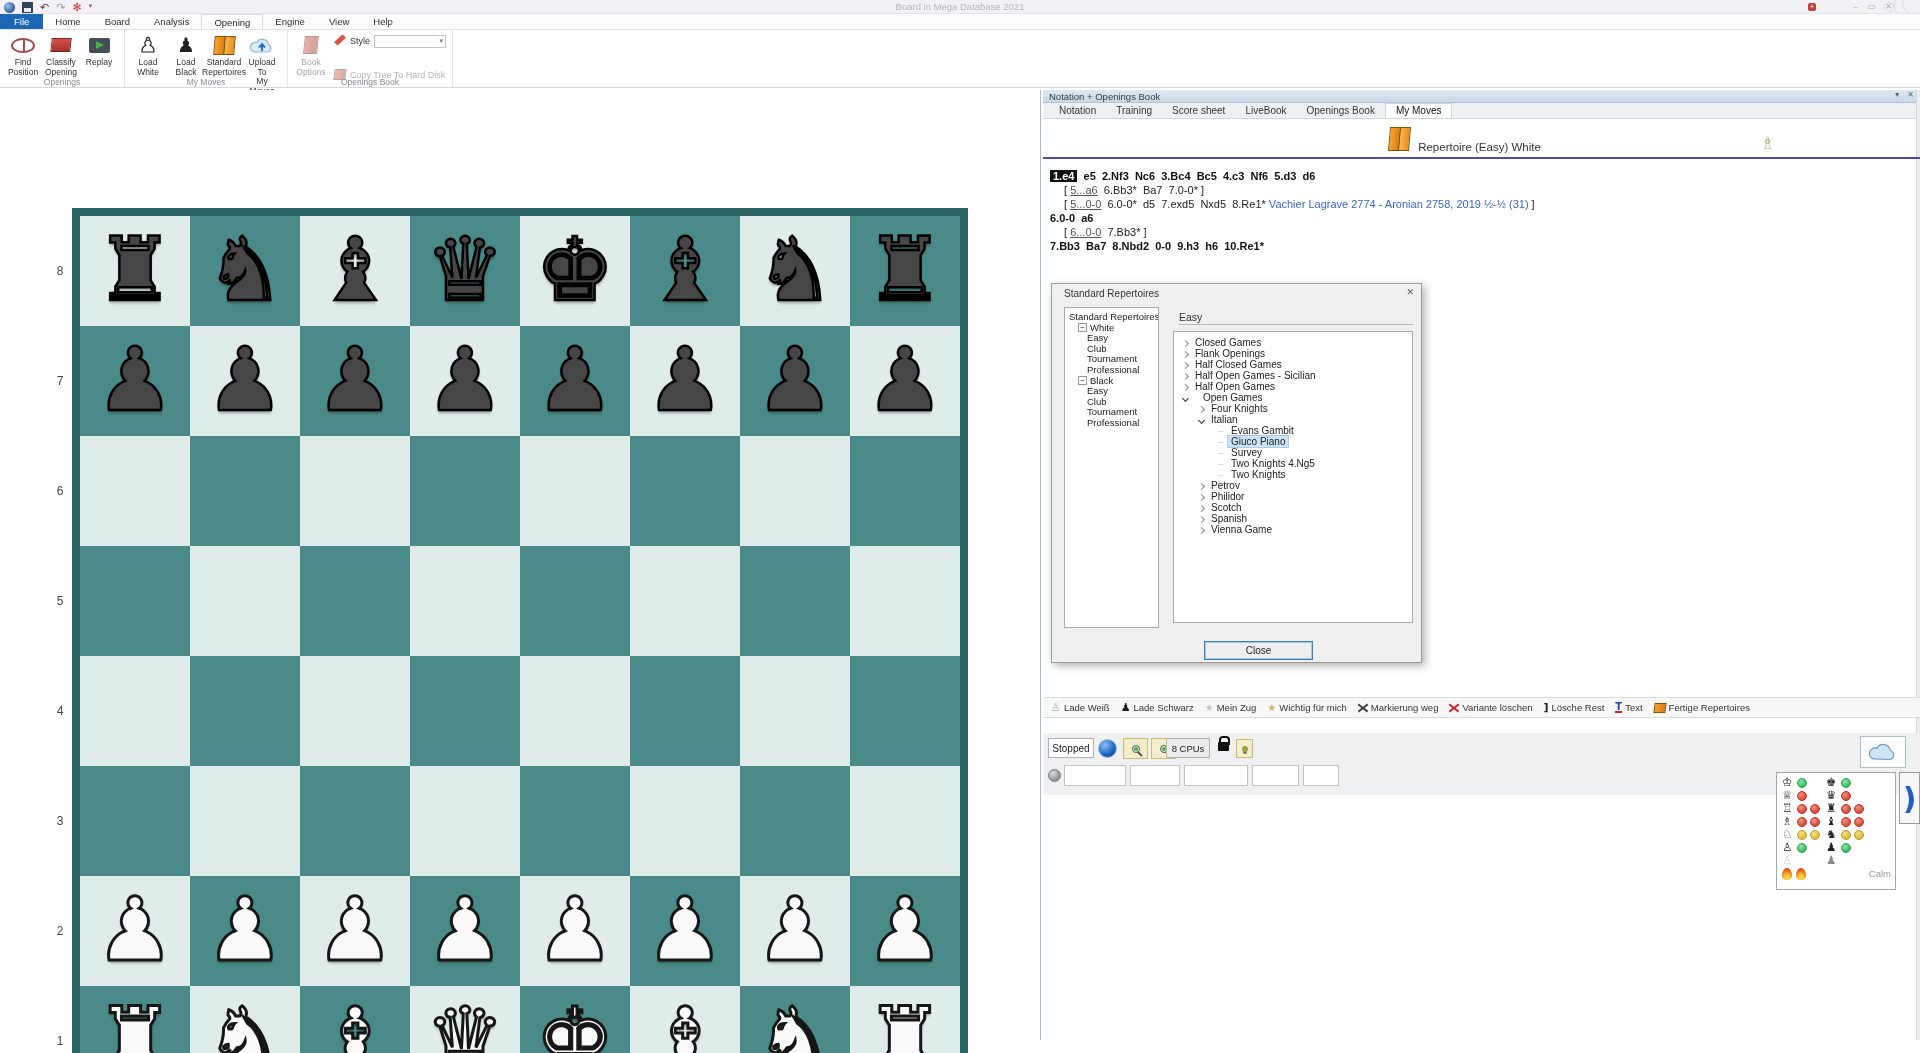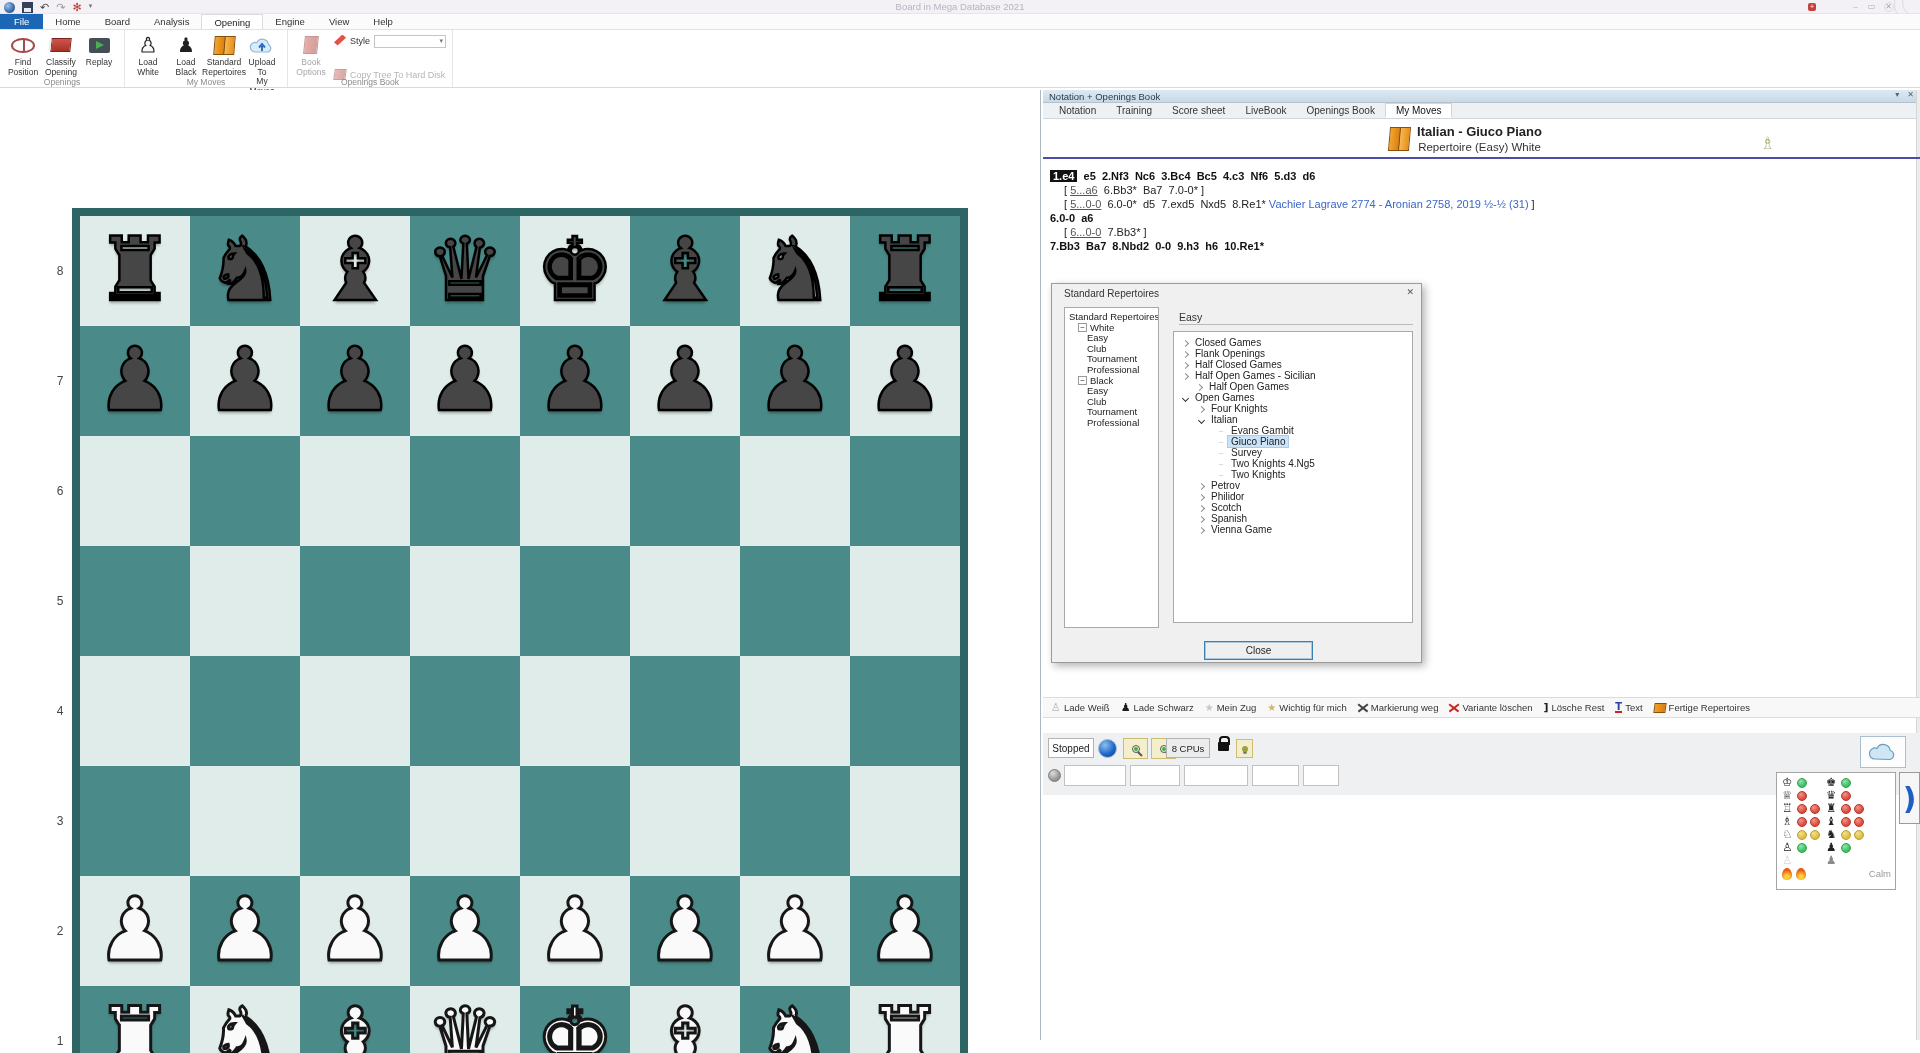--- a/index.html
+++ b/index.html
@@ -443,21 +443,20 @@
       <div class="ntab" data-interactable="true">Training</div>
       <div class="ntab" data-interactable="true">Score sheet</div>
       <div class="ntab" data-interactable="true">LiveBook</div>
       <div class="ntab" data-interactable="true">Openings Book</div>
       <div class="ntab active" data-interactable="true">My Moves</div>
     </div>
   <div id="panel-content" class="abs" data-interactable="false"></div>
   <div id="panel-scroll" class="abs" data-interactable="true"></div>
 
   <span id="rep-book-icon" data-interactable="false"></span>
-  <div id="rep-header-title" class="abs" data-interactable="false">Italian - Giuco Piano</div>
   <div id="rep-header-sub" class="abs" data-interactable="false">Repertoire (Easy) White</div>
   <span id="rep-bishop" class="abs" data-interactable="false">♗</span>
   <div id="purple-rule" class="abs" data-interactable="false"></div>
 
   <div id="moves" class="abs" data-interactable="false"><div class="move-line" data-interactable="false"><span class="seg-sel" data-interactable="true">1.e4</span><span class="seg-main" data-interactable="true">  e5  2.Nf3  Nc6  3.Bc4  Bc5  4.c3  Nf6  5.d3  d6</span></div><div class="move-line indent" data-interactable="false"><span class="seg-var" data-interactable="false">[ </span><span class="seg-link" data-interactable="true">5...a6</span><span class="seg-var" data-interactable="false">  6.Bb3*  Ba7  7.0-0* ]</span></div><div class="move-line indent" data-interactable="false"><span class="seg-var" data-interactable="false">[ </span><span class="seg-link" data-interactable="true">5...0-0</span><span class="seg-var" data-interactable="false">  6.0-0*  d5  7.exd5  Nxd5  8.Re1* </span><span class="seg-game" data-interactable="true">Vachier Lagrave 2774 - Aronian 2758, 2019 ½-½ (31)</span><span class="seg-var" data-interactable="false"> ]</span></div><div class="move-line" data-interactable="false"><span class="seg-main" data-interactable="true">6.0-0  a6</span></div><div class="move-line indent" data-interactable="false"><span class="seg-var" data-interactable="false">[ </span><span class="seg-link" data-interactable="true">6...0-0</span><span class="seg-var" data-interactable="false">  7.Bb3* ]</span></div><div class="move-line" data-interactable="false"><span class="seg-main" data-interactable="true">7.Bb3  Ba7  8.Nbd2  0-0  9.h3  h6  10.Re1*</span></div></div>
 
   <div id="dialog" class="abs" data-interactable="false">
     <span id="dlg-title" data-interactable="false">Standard Repertoires</span>
     <span id="dlg-close" data-interactable="true">✕</span>
     <div id="dlg-left-tree" data-interactable="false">
@@ -509,25 +508,25 @@
           <span class="rt-label" data-interactable="false">Flank Openings</span>
         </div>
         <div class="rt-item" data-interactable="true" style="padding-left: 4px;">
           <span class="rt-arrow" data-interactable="true"><span class="chev" data-interactable="false"></span></span>
           <span class="rt-label" data-interactable="false">Half Closed Games</span>
         </div>
         <div class="rt-item" data-interactable="true" style="padding-left: 4px;">
           <span class="rt-arrow" data-interactable="true"><span class="chev" data-interactable="false"></span></span>
           <span class="rt-label" data-interactable="false">Half Open Games - Sicilian</span>
         </div>
-        <div class="rt-item" data-interactable="true" style="padding-left: 4px; margin-left: 14px;">
+        <div class="rt-item" data-interactable="true" style="padding-left: 4px;">
           <span class="rt-arrow" data-interactable="true"><span class="chev" data-interactable="false"></span></span>
           <span class="rt-label" data-interactable="false">Half Open Games</span>
         </div>
-        <div class="rt-item" data-interactable="true" style="padding-left: 4px;">
+        <div class="rt-item" data-interactable="true" style="padding-left: 4px; gap: 8px;">
           <span class="rt-arrow" data-interactable="true"><span class="chev open" data-interactable="false"></span></span>
           <span class="rt-label" data-interactable="false">Open Games</span>
         </div>
         <div class="rt-item" data-interactable="true" style="padding-left: 20px;">
           <span class="rt-arrow" data-interactable="true"><span class="chev" data-interactable="false"></span></span>
           <span class="rt-label" data-interactable="false">Four Knights</span>
         </div>
         <div class="rt-item" data-interactable="true" style="padding-left: 20px;">
           <span class="rt-arrow" data-interactable="true"><span class="chev open" data-interactable="false"></span></span>
           <span class="rt-label" data-interactable="false">Italian</span>

